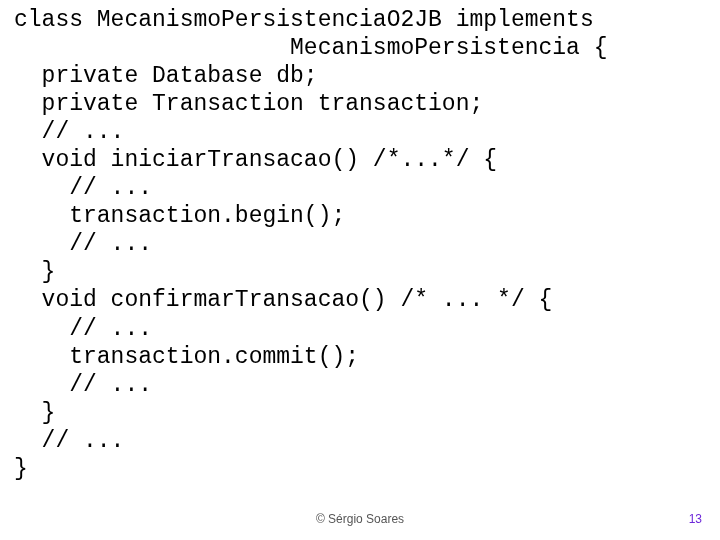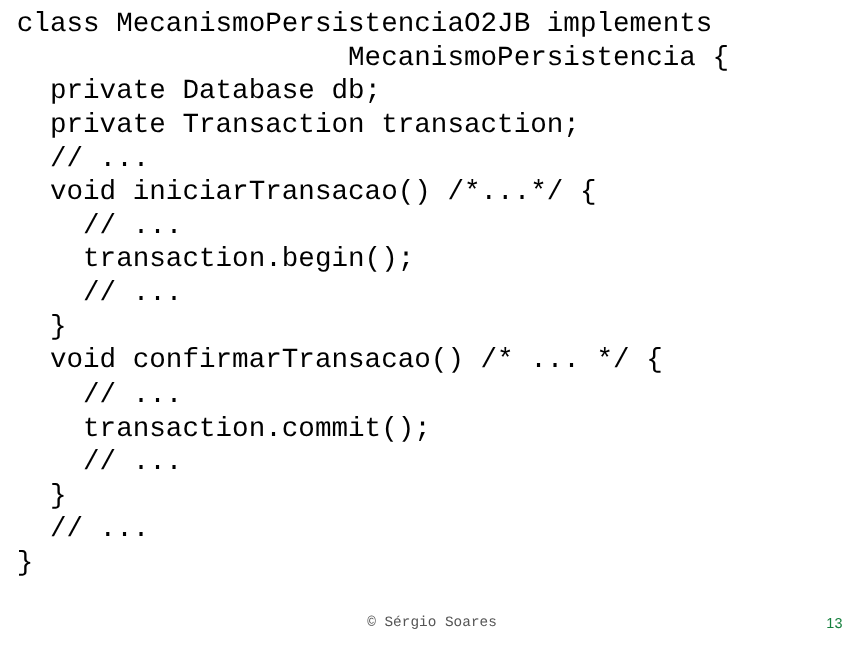--- a/index.html
+++ b/index.html
@@ -33,27 +33,26 @@
     width: 100%;
     font-family: Arial, Helvetica, sans-serif;
     font-size: 12px;
     color: #555;
   }
   .copyright {
     position: absolute;
     left: 50%;
     transform: translateX(-50%);
     bottom: 0;
-    font-family: Liberation Mono, monospace;
   }
   .pagenum {
     position: absolute;
     right: 18px;
     bottom: 0;
-    color: #15803d;
+    color: #6d28d9;
   }
 </style>
 </head>
 <body>
 
 <div class="slide">
 <pre class="code"><span>class MecanismoPersistenciaO2JB implements</span>
 <span>                    MecanismoPersistencia {</span>
 <span>  private Database db;</span>
 <span>  private Transaction transaction;</span>

